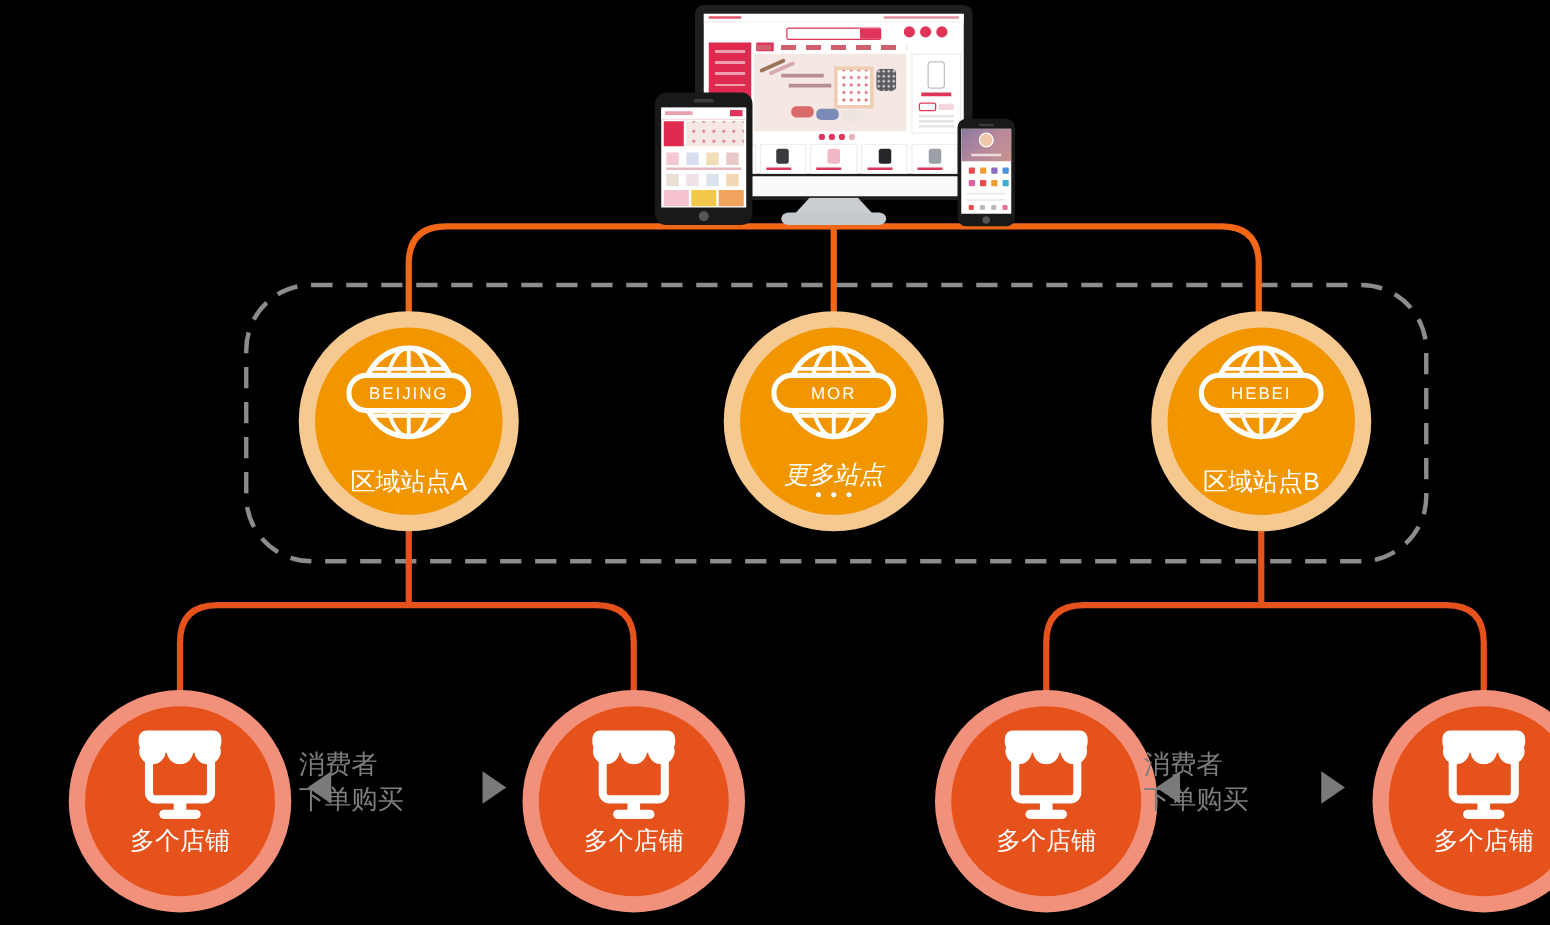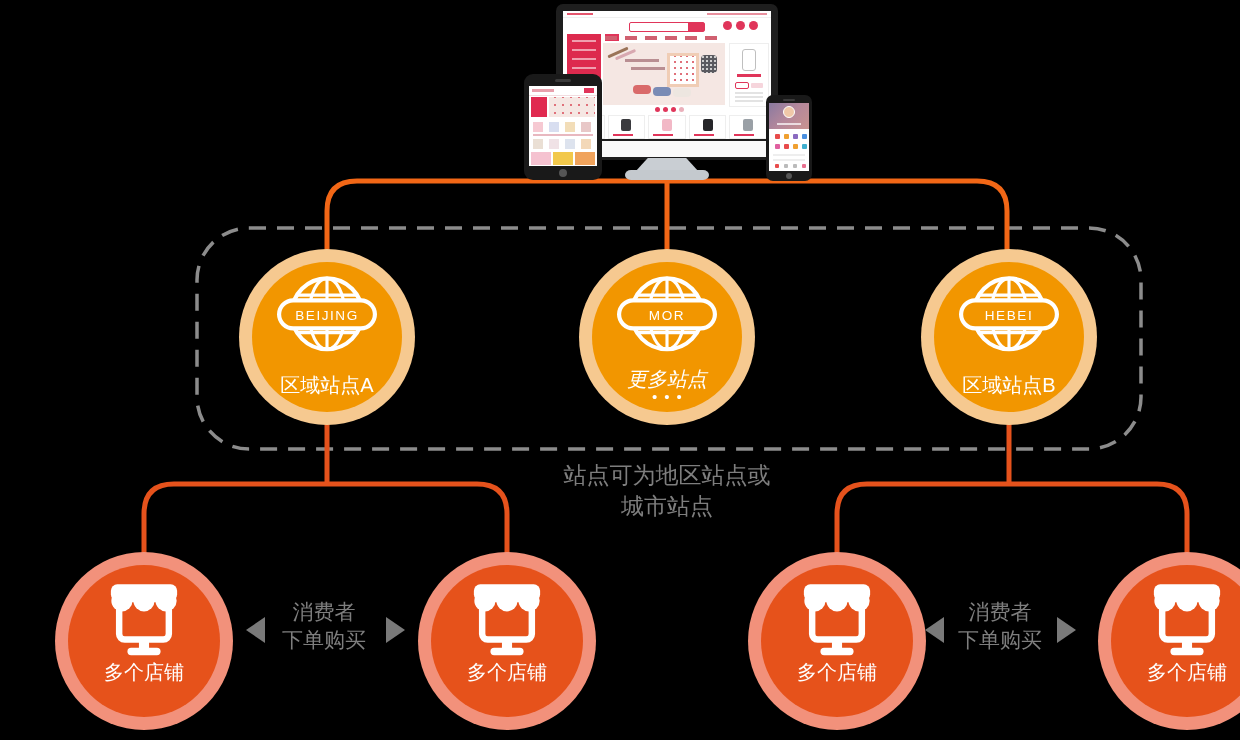--- a/index.html
+++ b/index.html
@@ -29,21 +29,21 @@
   .circle-label{position:absolute;left:0;right:0;text-align:center;color:#fff;font-size:20px;}
   .site-label{top:110px;} .site-label-mid{top:104px;}
   .site-dots{position:absolute;left:0;right:0;top:126px;text-align:center;color:#fff;
              font-size:15px;letter-spacing:7px;text-indent:7px;}
   .store-svg{position:absolute;left:50%;top:10px;transform:translateX(-50%);}
   .shop-label{top:94px;}
 
   
   .group-note{position:absolute;left:470px;top:460px;width:300px;text-align:center;
               font-size:23px;line-height:31px;color:var(--note-text);font-weight:500;}
-  .flow{position:absolute;width:170px;text-align:center;color:var(--note-text);
+  .flow{position:absolute;width:170px;color:var(--note-text);
         font-size:21px;line-height:28px;font-weight:500;}
   .flow-1{left:192px;top:598px;} .flow-2{left:868px;top:598px;}
   .arr{position:absolute;width:0;height:0;border-top:13px solid transparent;border-bottom:13px solid transparent;}
   .arr-l{border-right:19px solid var(--arrow);}
   .arr-r{border-left:19px solid var(--arrow);}
   .arr1l{left:199px;top:617px;} .arr1r{left:339px;top:617px;}
   .arr2l{left:878px;top:617px;} .arr2r{left:1010px;top:617px;}
 
   
   .monitor{position:absolute;left:509px;top:4px;width:222px;height:156px;background:#1E1E1E;border-radius:7px;}
@@ -178,24 +178,20 @@
         <ellipse class="globe-line" cx="48" cy="44" rx="17" ry="34" stroke-width="3"></ellipse>
         <path class="globe-line" d="M48 10 V78" stroke-width="3"></path>
         <path class="globe-line" d="M19.5 26 H76.5 M19.5 62 H76.5" stroke-width="3"></path>
         <rect class="badge-pill" x="2" y="31" width="92" height="27" rx="13.5"></rect>
         <text class="badge-text" x="48" y="49.5">HEBEI</text>
       </svg>
       <div class="circle-label site-label">区域站点B</div>
     </div>
   </div>
 
-  <div class="group-note">
-    <div>站点可为地区站点或</div>
-    <div>城市站点</div>
-  </div>
 
   <div class="circle shop-circle shop-1">
     <div class="shop-inner">
       <svg class="store-svg" width="92" height="83" viewBox="0 0 100 90">
         <rect x="14" y="10" width="72" height="18" rx="7" fill="#fff"></rect>
         <circle cx="26" cy="28" r="11.5" fill="#fff"></circle>
         <circle cx="50" cy="28" r="11.5" fill="#fff"></circle>
         <circle cx="74" cy="28" r="11.5" fill="#fff"></circle>
         <rect x="23" y="26" width="54" height="44" rx="6" fill="none" stroke="#fff" stroke-width="7"></rect>
         <rect x="44.5" y="70" width="11" height="10" fill="#fff"></rect>

